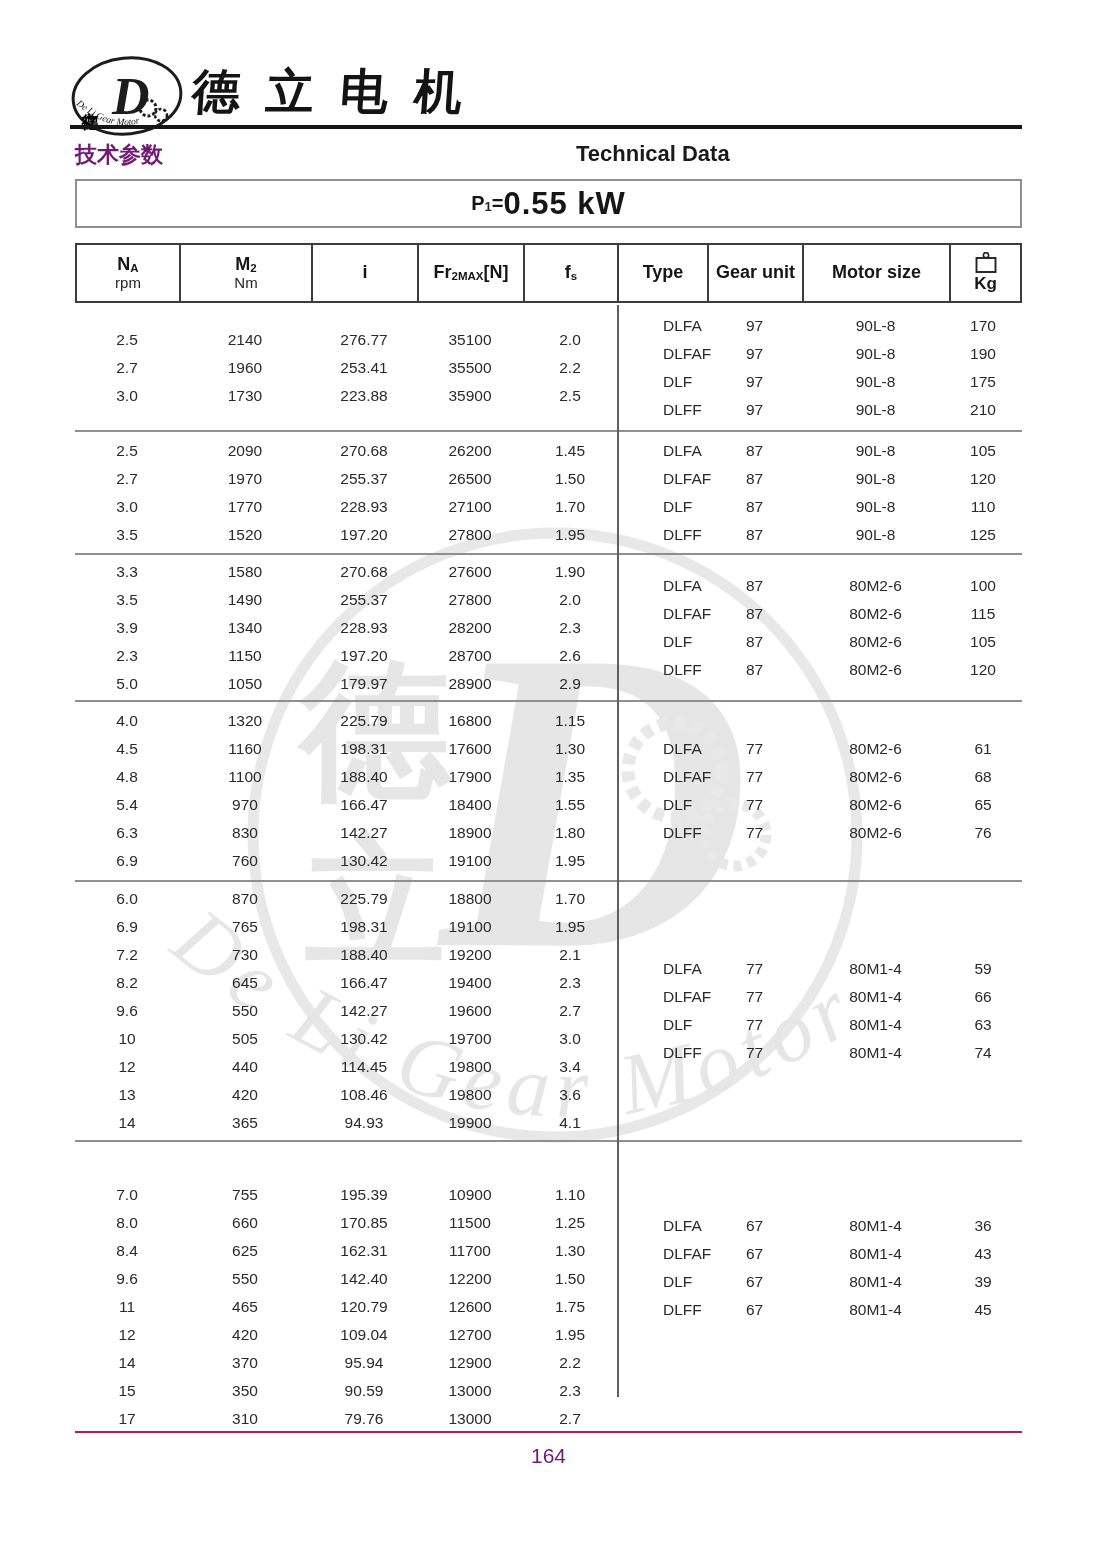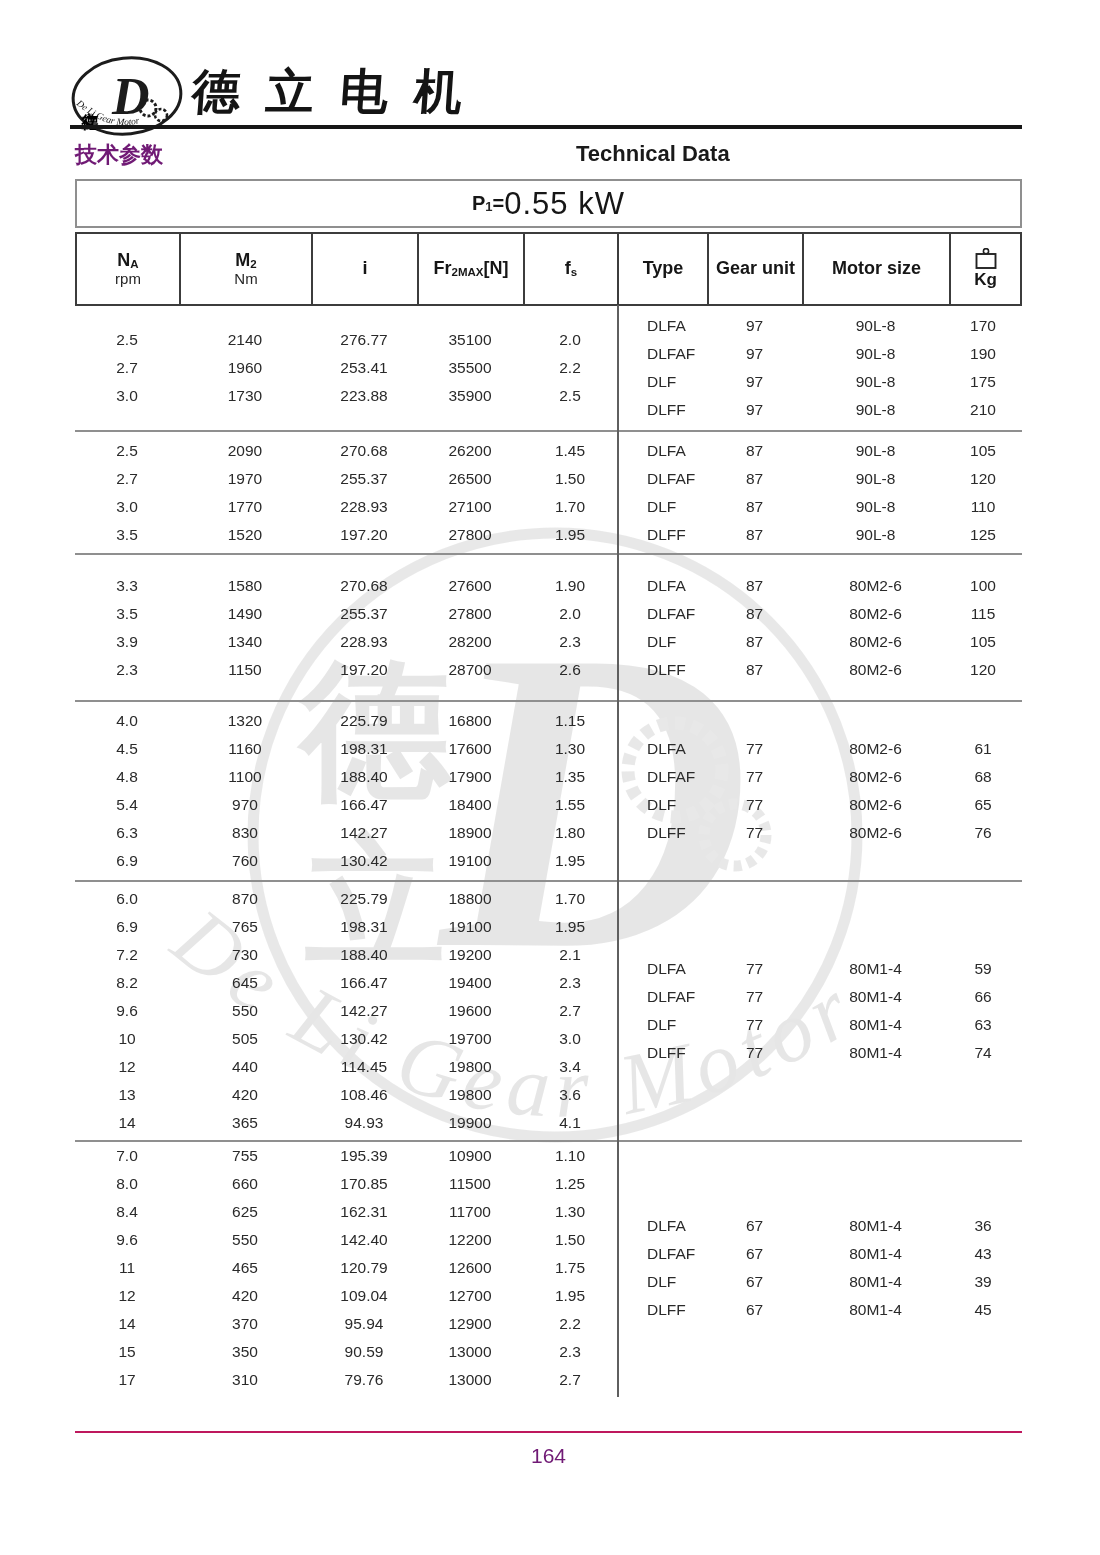--- a/index.html
+++ b/index.html
@@ -30,25 +30,25 @@
   .section-en { position:absolute; left:576px; top:141px; font-size:22px; font-weight:bold; color:#1a1a1a; }
 
   
   .title-box {
     position:absolute; left:75px; top:179px; width:947px; height:49px;
     border:2px solid #8f8f8f; display:flex; align-items:center; justify-content:center;
     background:transparent;
   }
   .title-box .small { font-size:20px; font-weight:bold; color:#161616; }
   .title-box .sub1 { font-size:13px; font-weight:bold; position:relative; top:3px; }
-  .title-box .big { font-size:31px; font-weight:normal; color:#161616; letter-spacing:1px; }
+  .title-box .big { font-size:31px; font-weight:bold; color:#161616; letter-spacing:1px; }
 
   
   .thead {
-    position:absolute; left:75px; top:232px; width:947px; height:74px;
+    position:absolute; left:75px; top:243px; width:947px; height:60px;
     border:2px solid #3c3c3c; display:flex; background:transparent;
   }
   .th {
     border-right:2px solid #3c3c3c; display:flex; flex-direction:column;
     align-items:center; justify-content:center; line-height:1.1;
     font-weight:bold; font-size:18px; color:#161616; white-space:nowrap;
   }
   .th:last-child { border-right:none; flex:1; }
   .th .unit { font-weight:normal; font-size:15px; color:#262626; }
   .th .sub { font-size:11.5px; position:relative; top:2px; letter-spacing:0; }
@@ -66,26 +66,26 @@
   .group { display:flex; }
   .group + .group { border-top:2px solid #8f8f8f; }
   .groups .group:nth-child(1){min-height:125px}
   .groups .group:nth-child(2){min-height:123px}
   .groups .group:nth-child(3){min-height:147px}
   .groups .group:nth-child(4){min-height:180px}
   .groups .group:nth-child(5){min-height:260px}
   .groups .group:nth-child(6){min-height:293px}
   .g-left  { width:542px; display:flex; flex-direction:column; justify-content:center; }
   .g-right { width:405px; display:flex; flex-direction:column; justify-content:center; }
-  .groups .group:nth-child(6) .g-left  { justify-content:flex-start; padding-top:0; }
+  .groups .group:nth-child(6) .g-left  { justify-content:flex-end; padding-top:12px; }
   .groups .group:nth-child(6) .g-right { justify-content:flex-start; padding-top:70px; }
   .g-row { display:flex; height:28px; align-items:center; font-size:15.5px; color:#2a2a2a; }
   .cell { text-align:center; white-space:nowrap; }
   .c-na{width:104px}.c-m2{width:132px}.c-i{width:106px}.c-fr{width:106px}.c-fs{width:94px}
-  .c-type{width:90px; text-align:left; padding-left:30px;}
+  .c-type{width:90px; text-align:left; padding-left:46px;}
   .c-gear{width:95px}.c-motor{width:147px}.c-kg{width:68px}
 
   
   .page-number {
     position:absolute; left:75px; top:1444px; width:947px;
     text-align:center; font-size:21px; color:#701a75;
   }
 </style>
 </head>
 <body>
@@ -305,20 +305,27 @@
                 <div class="cell c-fr">28200</div>
                 <div class="cell c-fs">2.3</div>
               </div>
               <div class="g-row">
                 <div class="cell c-na">2.3</div>
                 <div class="cell c-m2">1150</div>
                 <div class="cell c-i">197.20</div>
                 <div class="cell c-fr">28700</div>
                 <div class="cell c-fs">2.6</div>
               </div>
+              <div class="g-row">
+                <div class="cell c-na">5.0</div>
+                <div class="cell c-m2">1050</div>
+                <div class="cell c-i">179.97</div>
+                <div class="cell c-fr">28900</div>
+                <div class="cell c-fs">2.9</div>
+              </div>
             </div>
             <div class="g-right">
               <div class="g-row">
                 <div class="cell c-type">DLFA</div>
                 <div class="cell c-gear">87</div>
                 <div class="cell c-motor">80M2-6</div>
                 <div class="cell c-kg">100</div>
               </div>
               <div class="g-row">
                 <div class="cell c-type">DLFAF</div>

